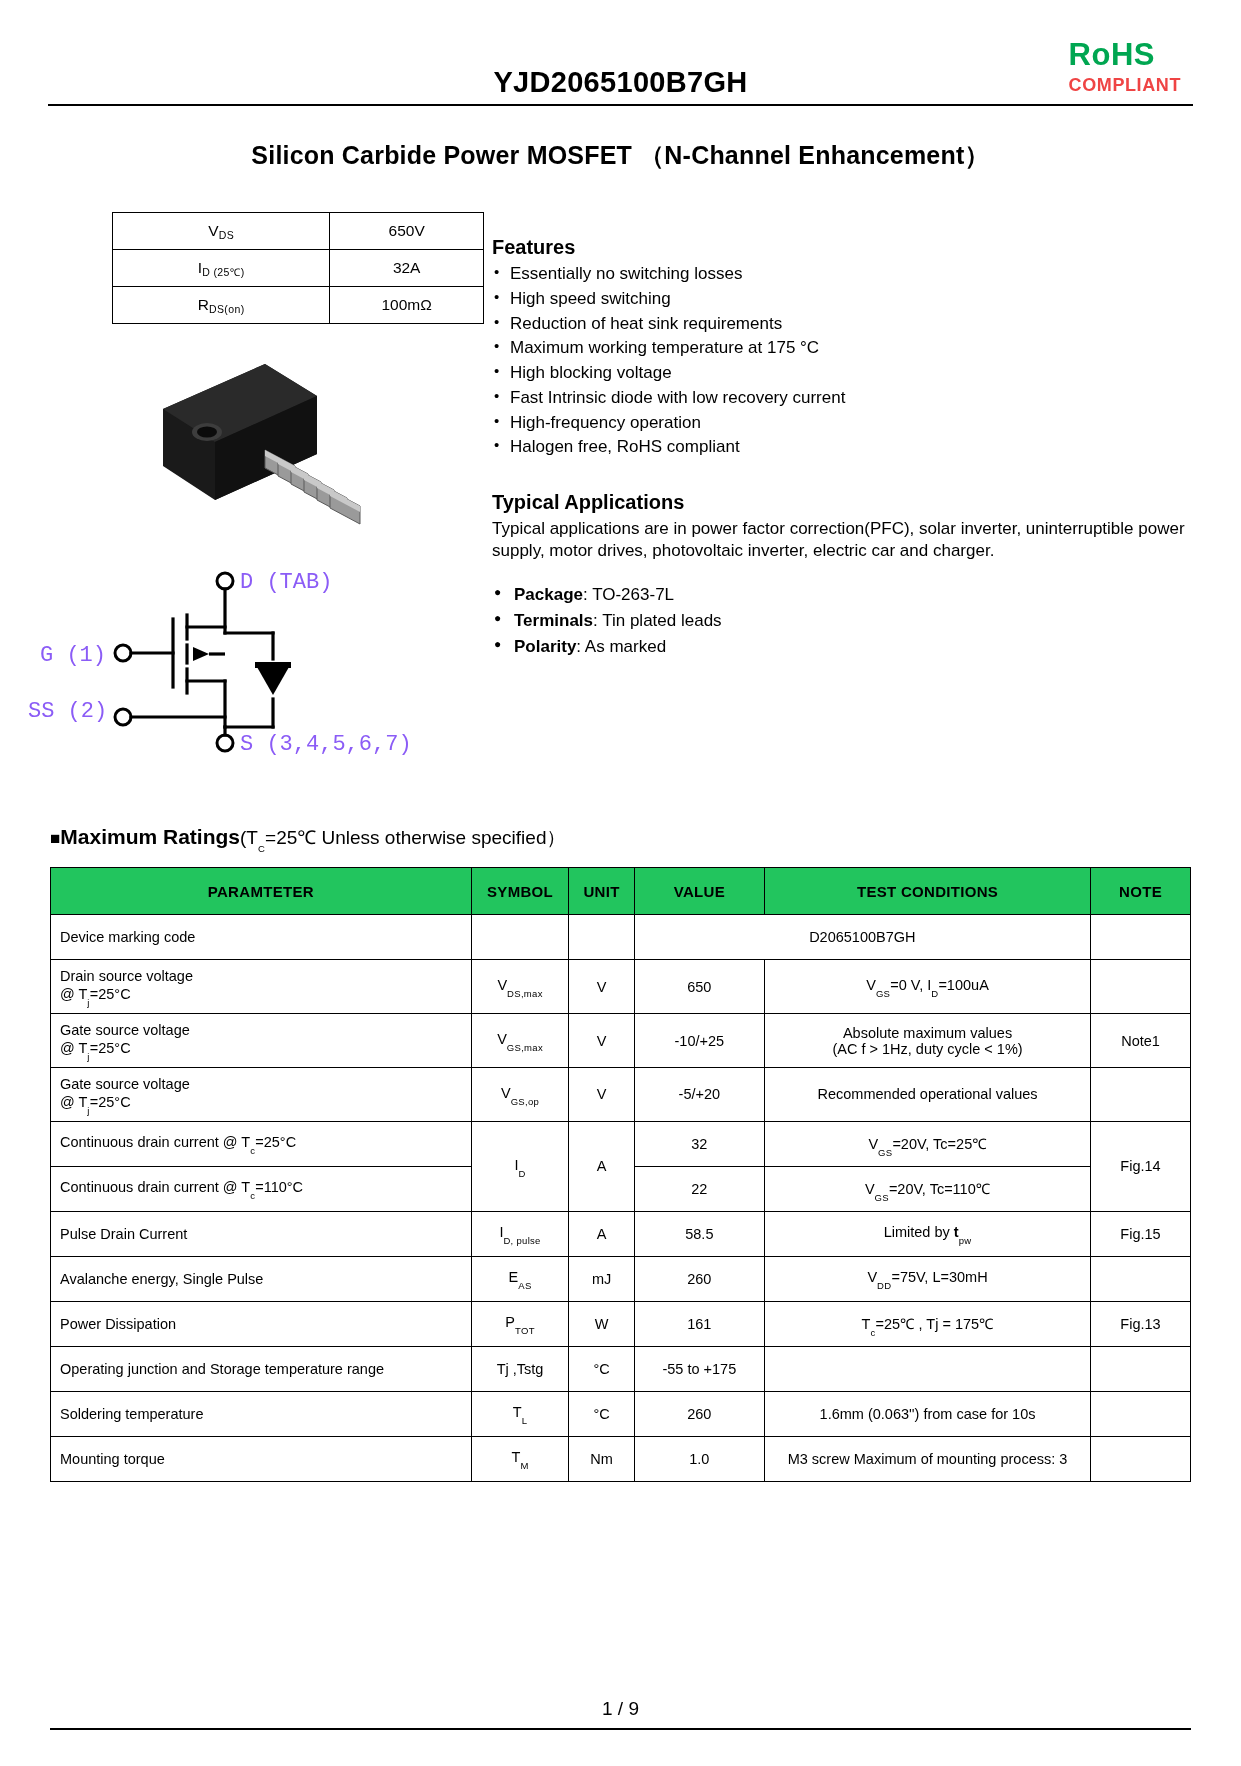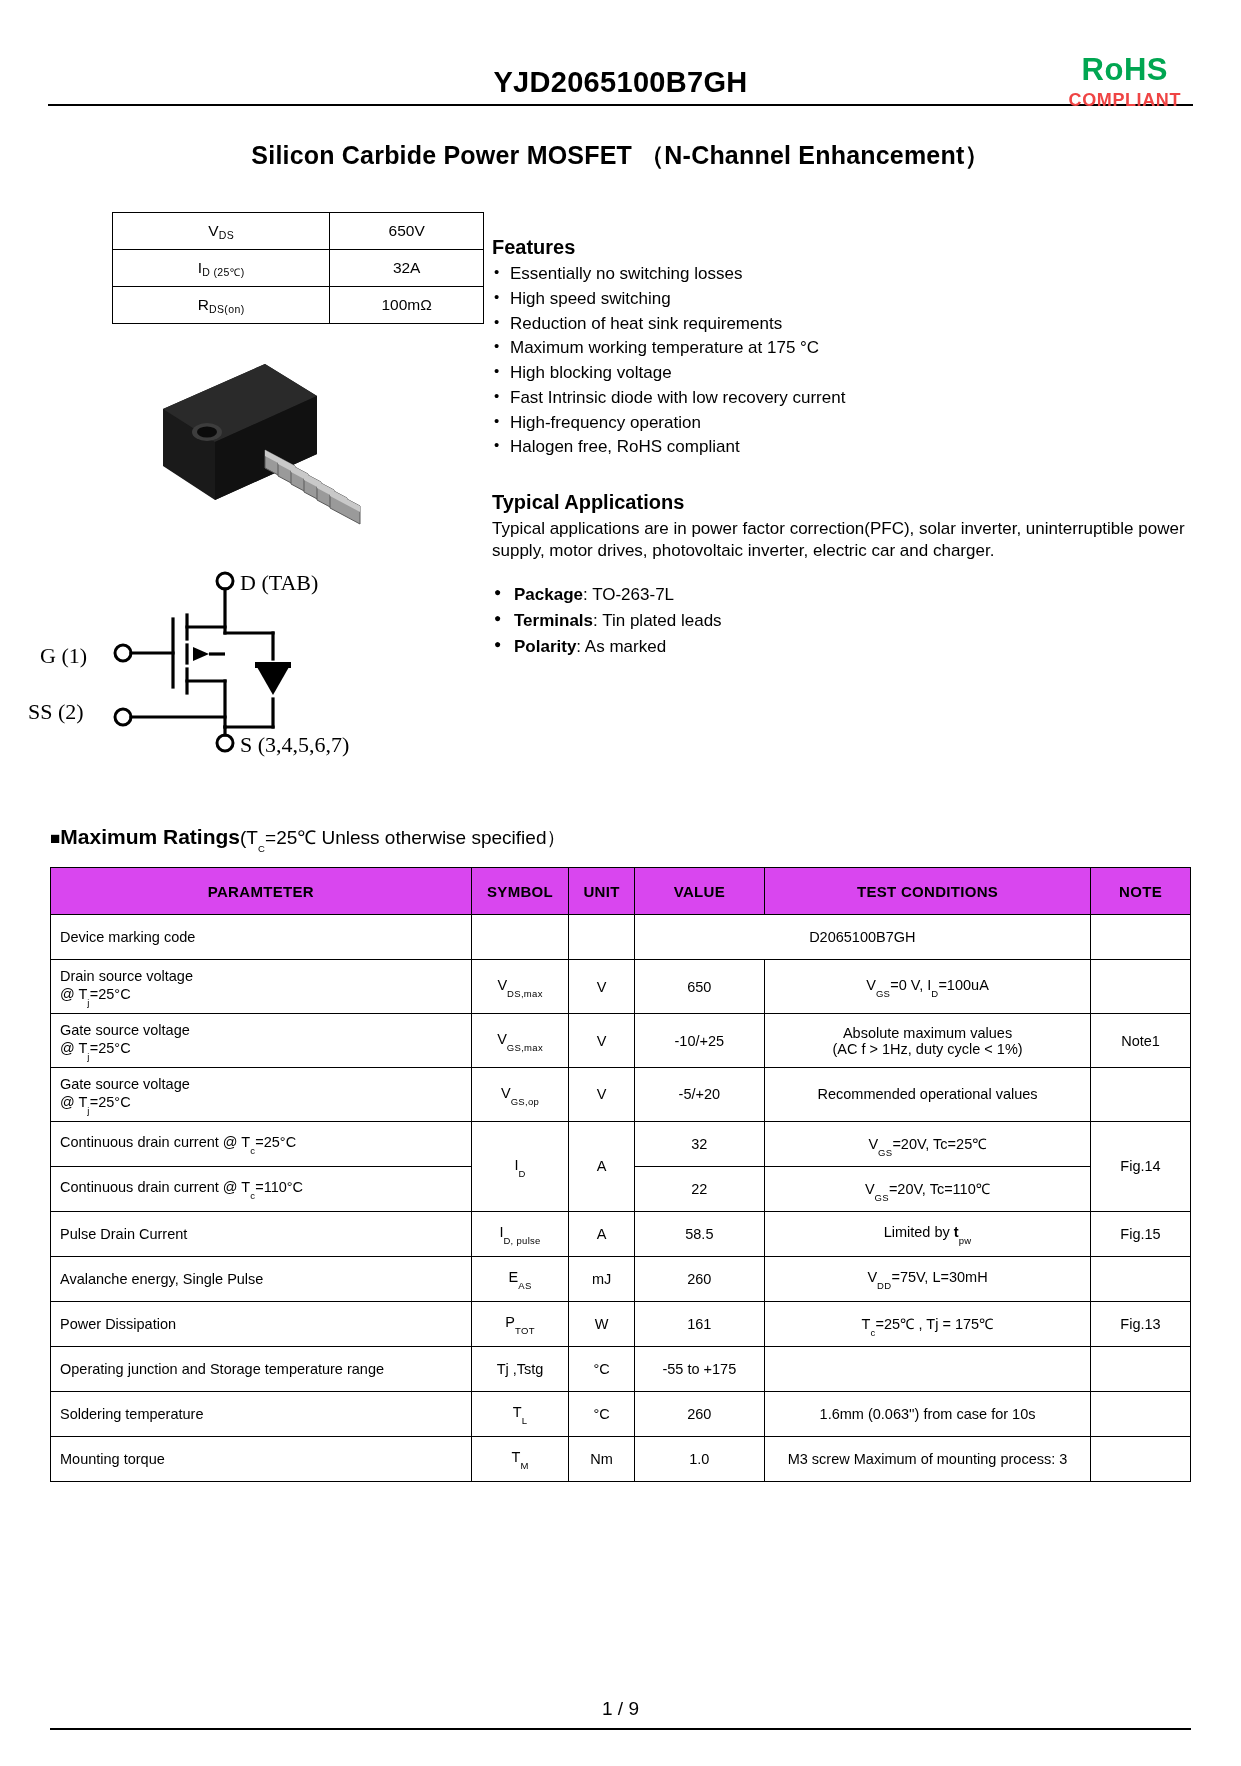--- a/index.html
+++ b/index.html
@@ -15,22 +15,22 @@
   .page { position:relative; width:1241px; height:1766px; padding:16px 50px; }
 
   
   .header { position:relative; height:88px; }
   .part-title {
     position:absolute; left:0; right:0; top:50px;
     text-align:center;
     font-size:29px; font-weight:bold; letter-spacing:0.3px;
   }
   .rohs-block {
-    position:absolute; right:10px; top:38px;
-    text-align:center; line-height:1;
+    position:absolute; right:10px; top:23px;
+    text-align:left; line-height:1;
   }
   .rohs-main { font-size:31px; font-weight:bold; color:#00a651; letter-spacing:0.5px; }
   .rohs-sub  { font-size:18px; font-weight:bold; color:#ef4444; letter-spacing:0.6px; margin-top:6px; }
   .rule-top { border-bottom:2.5px solid #000; margin:0 -2px; }
 
   
   .subtitle {
     text-align:center;
     font-size:25px; font-weight:bold;
     margin-top:33px;
@@ -53,21 +53,21 @@
     vertical-align:middle;
   }
   table.spec td.param { width:218px; }
   table.spec td.value { width:154px; }
   sub.sm { font-size:10.5px; vertical-align:baseline; position:relative; top:3px; letter-spacing:0.4px; }
 
   
   .package-art { position:relative; margin-top:30px; height:195px; }
   
   .symbol-art { position:relative; margin-top:18px; height:205px; }
-  .sym-label { position:absolute; font-size:22px; color:#000000; font-family:Liberation Serif, serif; }
+  .sym-label { position:absolute; font-size:22px; color:#8b5cf6; font-family:Liberation Mono, monospace; }
 
   
   h3.sect { font-size:20px; font-weight:bold; margin:0 0 4px 0; }
   ul.feat { list-style:none; margin:0; padding:0; }
   ul.feat li {
     font-size:17px; line-height:1.28; margin:0 0 3px 0;
     padding-left:18px; position:relative;
   }
   ul.feat li:before {
     content:"\2022"; position:absolute; left:2px; top:-1px; font-size:15px;
@@ -98,21 +98,21 @@
     table-layout:fixed;
   }
   table.ratings th, table.ratings td {
     border:1.3px solid #000;
     font-size:14.5px;
     font-weight:normal;
     padding:7px 9px;
     vertical-align:middle;
   }
   table.ratings thead th {
-    background:#d946ef;
+    background:#22c55e;
     text-align:center;
     font-weight:bold;
     font-size:15px;
     letter-spacing:0.3px;
     height:47px;
   }
   .c-param { width:400px; text-align:left; }
   .c-sym   { width:93px;  text-align:center; }
   .c-unit  { width:62px;  text-align:center; }
   .c-val   { width:124px; text-align:center; }

